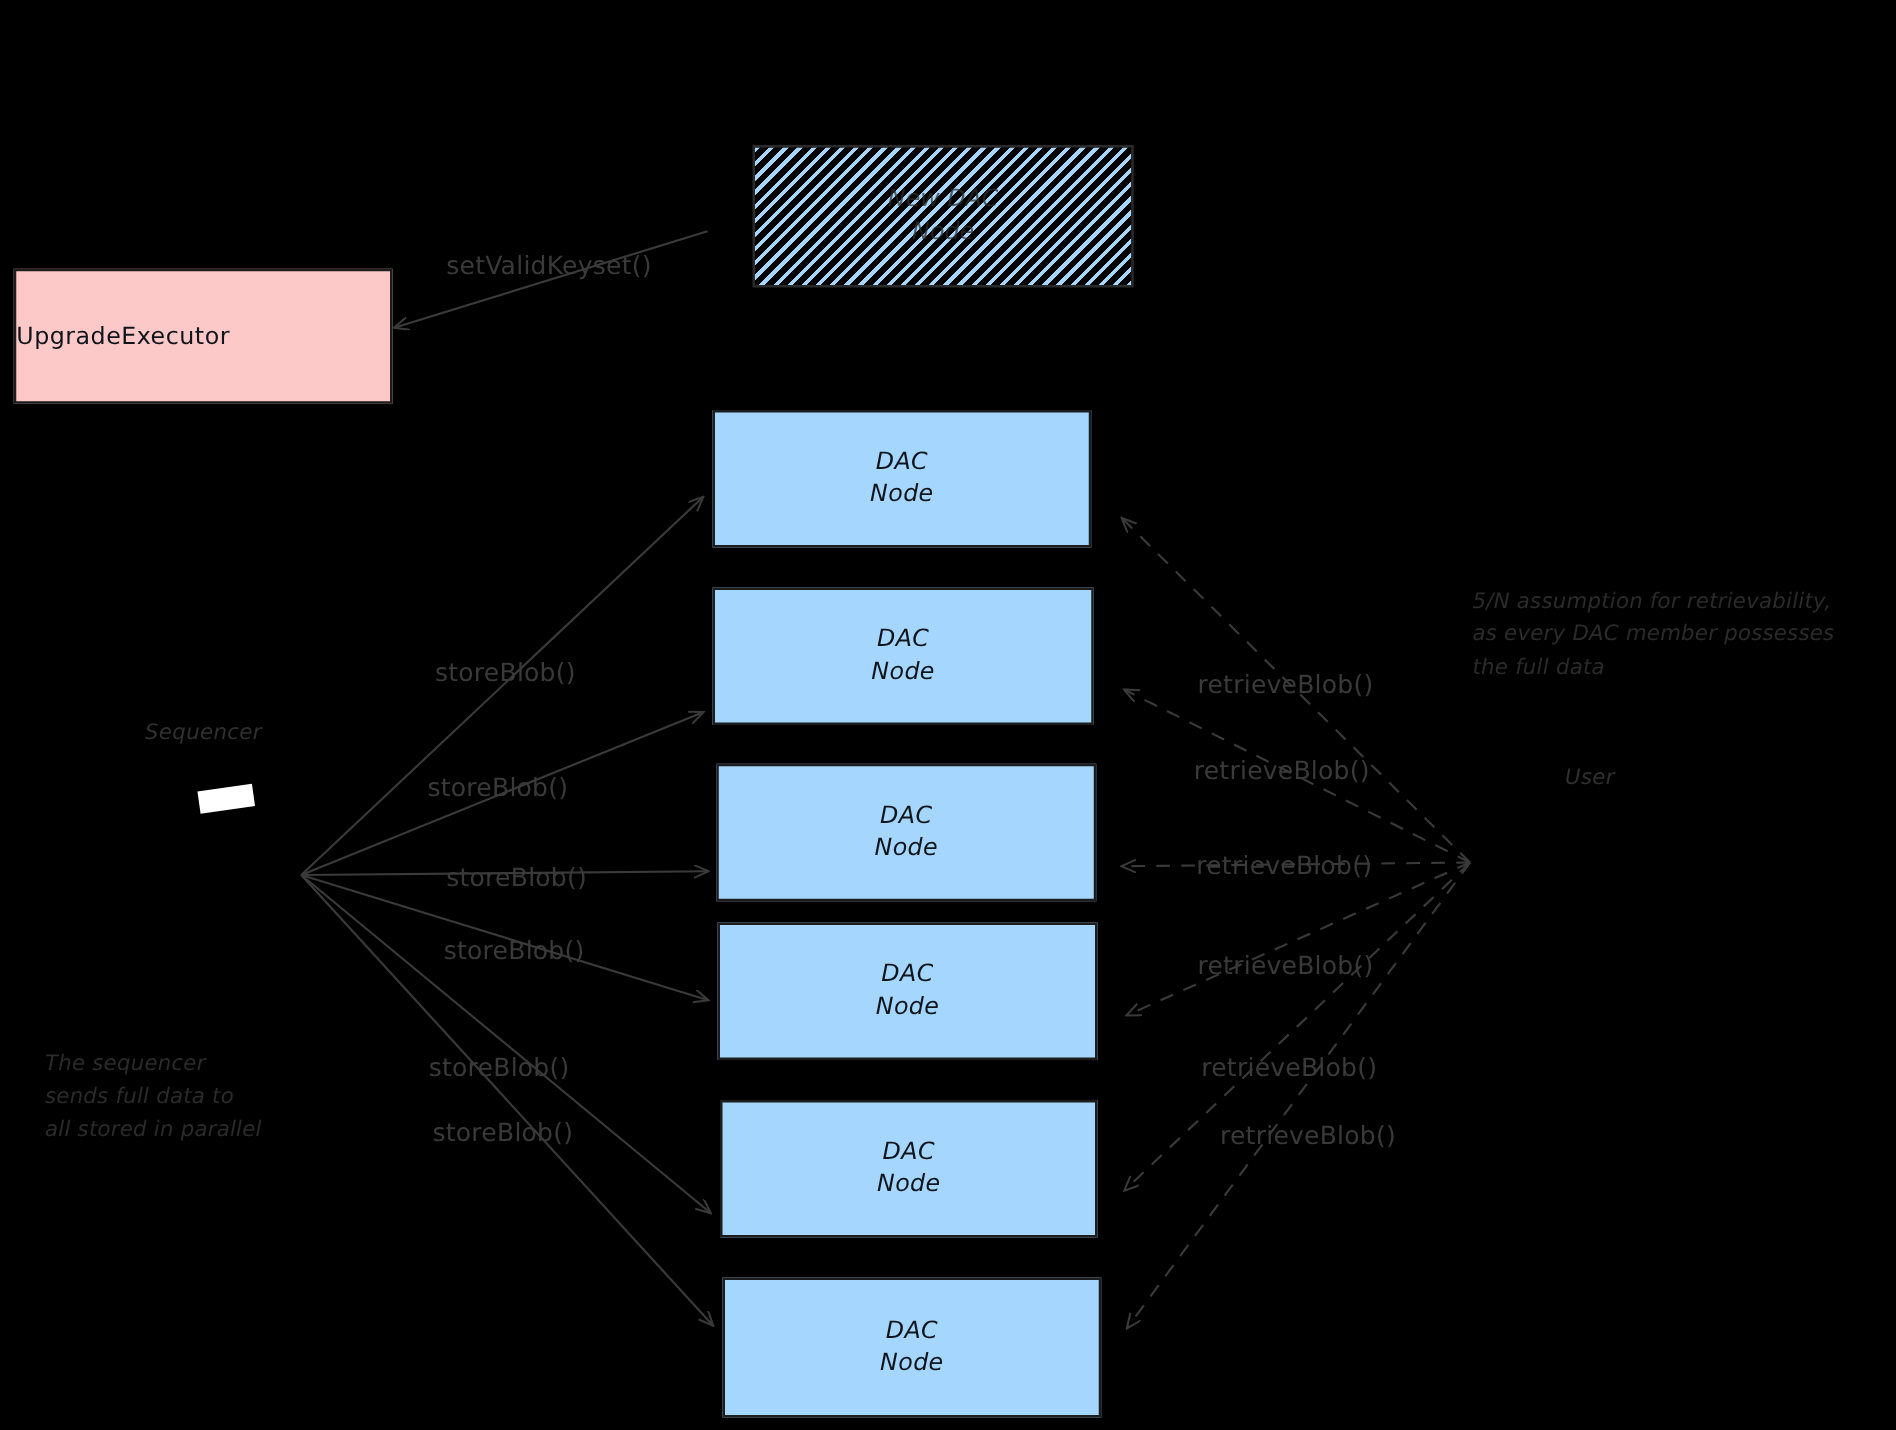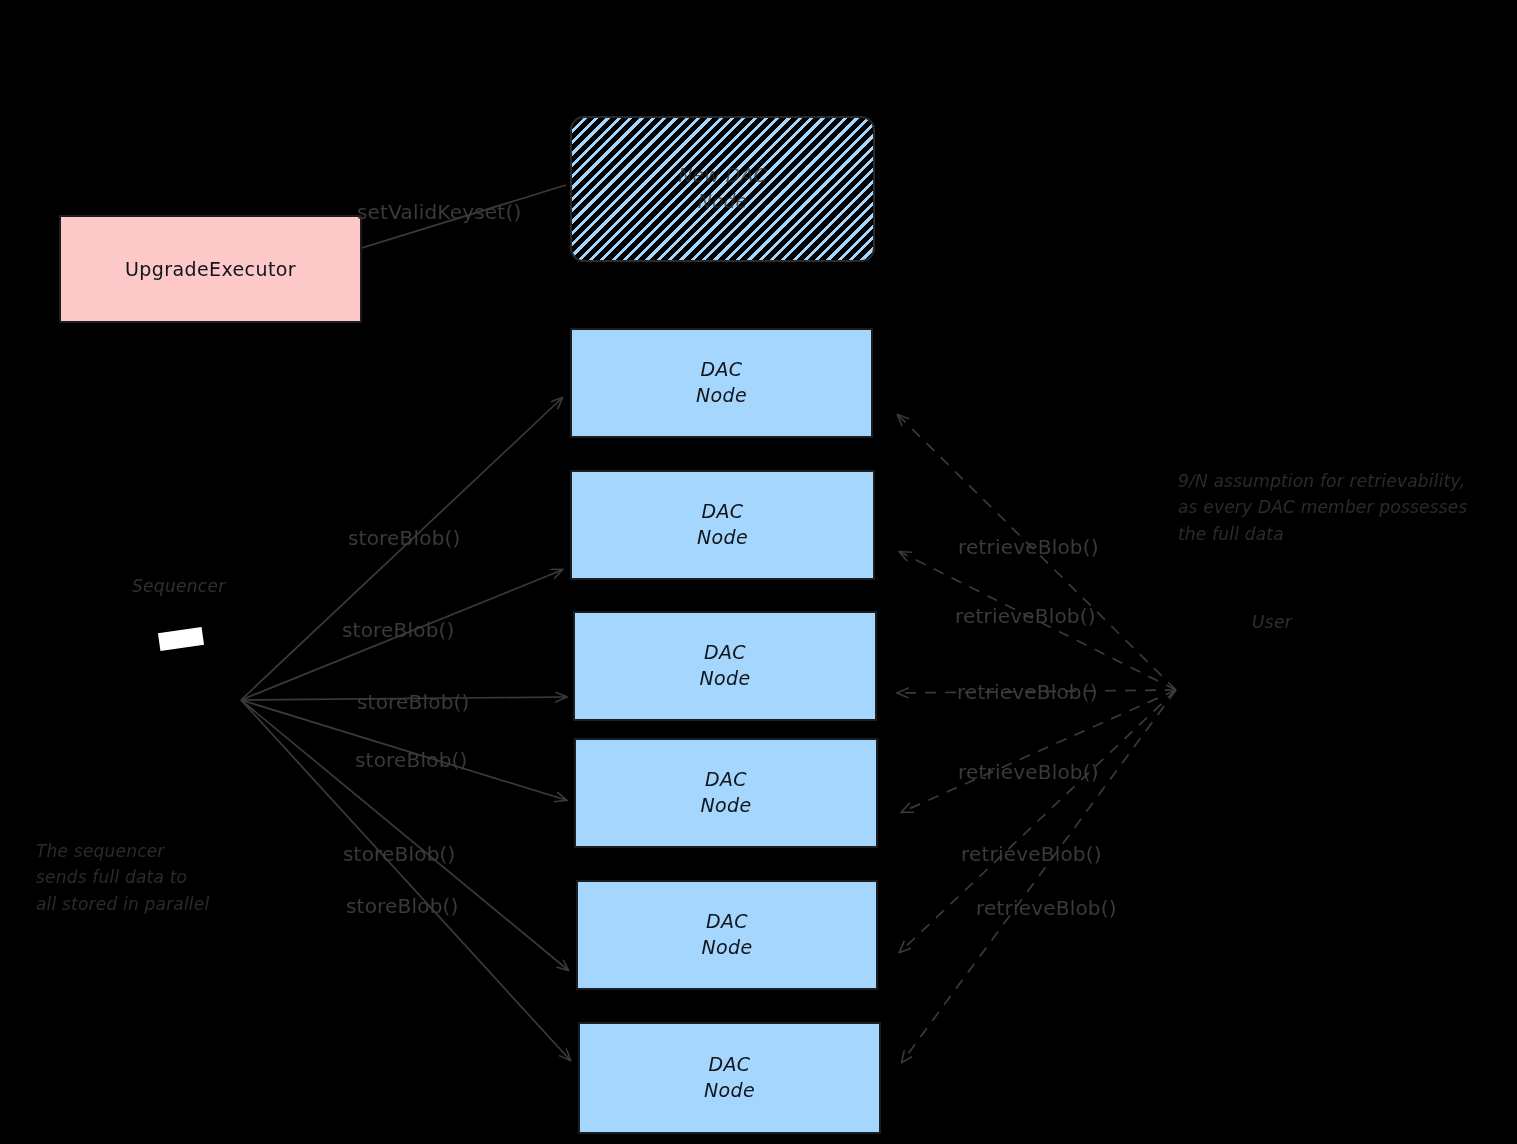--- a/index.html
+++ b/index.html
@@ -42,22 +42,20 @@
     white-space: pre-line;
     letter-spacing: .3px;
   }
   .pink-box {
     position: absolute;
     background: #fdc8c8;
     border: 2px solid #1d1d1d;
     box-sizing: border-box;
     display: flex;
     align-items: center;
-    justify-content: center;
-    margin-left: 48px;
   }
   .pink-label {
     font-family: "DejaVu Sans", sans-serif;
     font-size: 19px;
     color: #10151c;
     letter-spacing: .4px;
   }
   .hatch-box {
     position: absolute;
     border: 2px solid #2a2a2a;
@@ -149,21 +147,21 @@
       <path d="M1176,690 L898,415" fill="none" stroke="#3a3a3a" stroke-width="1.7" stroke-dasharray="11 9" marker-end="url(#arrHeadD)"></path>
       <path d="M1176,690 L900,552" fill="none" stroke="#3a3a3a" stroke-width="1.7" stroke-dasharray="11 9" marker-end="url(#arrHeadD)"></path>
       <path d="M1176,690 L898,693" fill="none" stroke="#3a3a3a" stroke-width="1.7" stroke-dasharray="11 9" marker-end="url(#arrHeadD)"></path>
       <path d="M1176,690 L902,812" fill="none" stroke="#3a3a3a" stroke-width="1.7" stroke-dasharray="11 9" marker-end="url(#arrHeadD)"></path>
       <path d="M1176,690 L900,952" fill="none" stroke="#3a3a3a" stroke-width="1.7" stroke-dasharray="11 9" marker-end="url(#arrHeadD)"></path>
       <path d="M1176,690 L902,1062" fill="none" stroke="#3a3a3a" stroke-width="1.7" stroke-dasharray="11 9" marker-end="url(#arrHeadD)"></path>
     </g>
   </svg>
 
 
-  <div class="hatch-box" style="left:570px; top:116px; width:305px; height:146px;border-radius:14px;">
+  <div class="hatch-box" style="left:602px; top:116px; width:305px; height:114px;">
     <div class="hatch-label">New DAC
 Node</div>
   </div>
 
   <div class="pink-box" style="left:11px; top:215px; width:303px; height:108px;">
     <div class="pink-label">UpgradeExecutor</div>
   </div>
 
   <div class="edge-label" style="left:357px; top:200px;">setValidKeyset()</div>
 
@@ -190,40 +188,40 @@
   <div class="node-box" style="left:576px; top:880px; width:302px; height:110px;">
     <div class="node-label">DAC
 Node</div>
   </div>
 
   <div class="node-box" style="left:578px; top:1022px; width:303px; height:112px;">
     <div class="node-label">DAC
 Node</div>
   </div>
 
-  <div class="actor-label" style="left:132px; top:576px;">Sequencer</div>
+  <div class="actor-label" style="left:116px; top:576px;">Sequencer</div>
   <div class="seq-icon" style="left:159px; top:630px;"></div>
 
   <div class="actor-label" style="left:1252px; top:612px;">User</div>
 
   <div class="edge-label" style="left:348px; top:526px;">storeBlob()</div>
   <div class="edge-label" style="left:342px; top:618px;">storeBlob()</div>
   <div class="edge-label" style="left:357px; top:690px;">storeBlob()</div>
   <div class="edge-label" style="left:355px; top:748px;">storeBlob()</div>
   <div class="edge-label" style="left:343px; top:842px;">storeBlob()</div>
   <div class="edge-label" style="left:346px; top:894px;">storeBlob()</div>
 
   <div class="edge-label" style="left:958px; top:535px;">retrieveBlob()</div>
   <div class="edge-label" style="left:955px; top:604px;">retrieveBlob()</div>
   <div class="edge-label" style="left:957px; top:680px;">retrieveBlob()</div>
   <div class="edge-label" style="left:958px; top:760px;">retrieveBlob()</div>
   <div class="edge-label" style="left:961px; top:842px;">retrieveBlob()</div>
   <div class="edge-label" style="left:976px; top:896px;">retrieveBlob()</div>
 
-  <div class="note" style="left:1178px; top:468px; width:330px;">9/N assumption for retrievability,
+  <div class="note" style="left:1178px; top:468px; width:330px;">5/N assumption for retrievability,
 as every DAC member possesses
 the full data</div>
 
   <div class="note" style="left:36px; top:838px; width:270px;">The sequencer
 sends full data to
 all stored in parallel</div>
 
 </div>
 
 </body></html>

